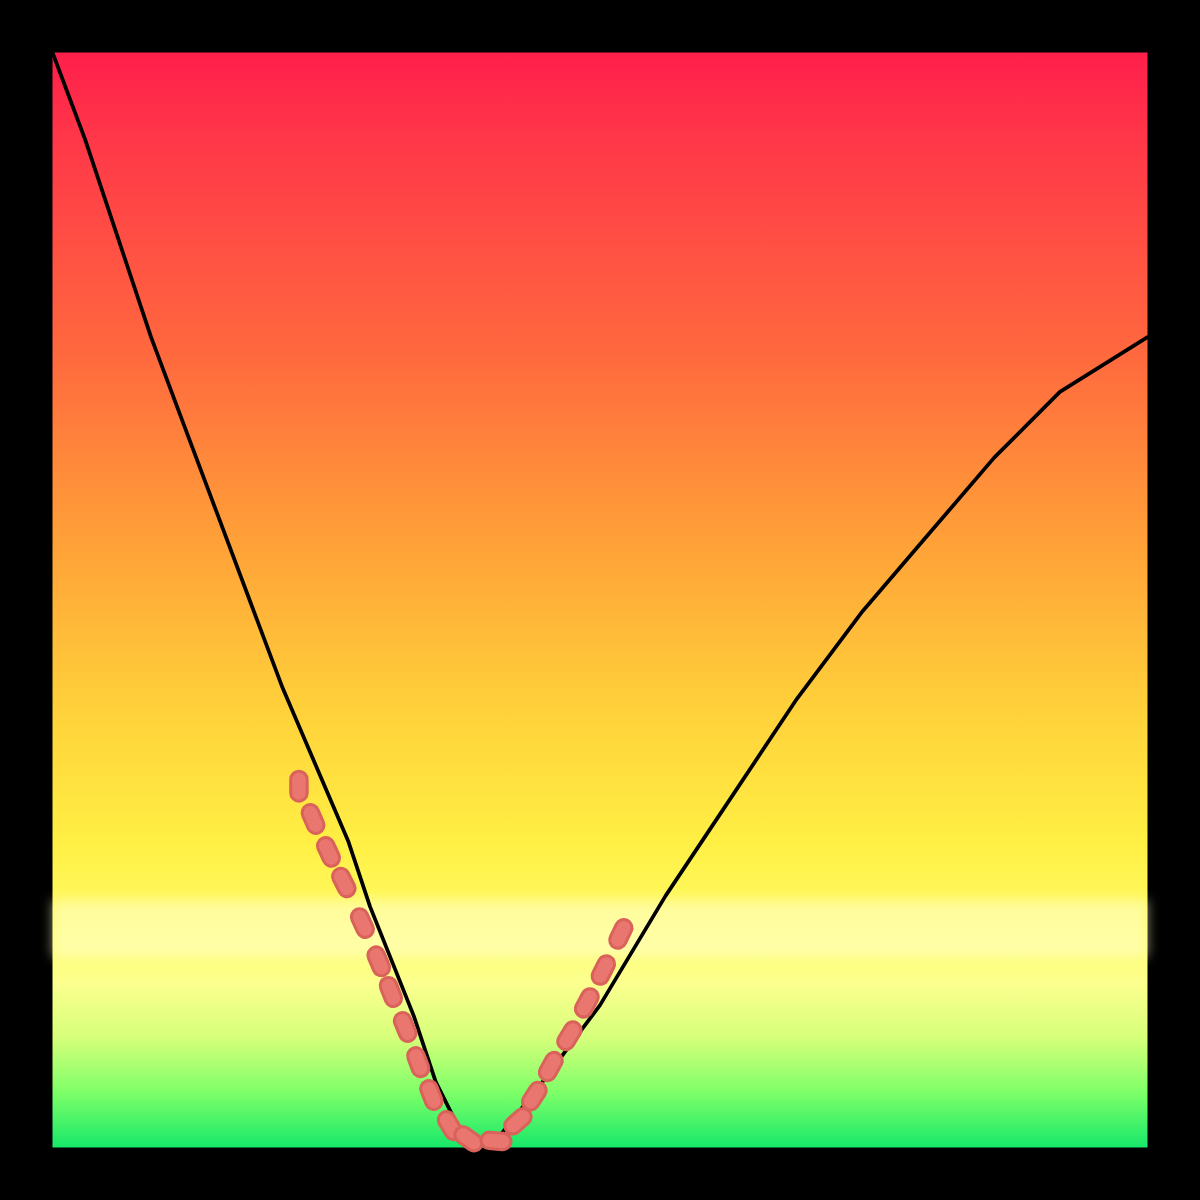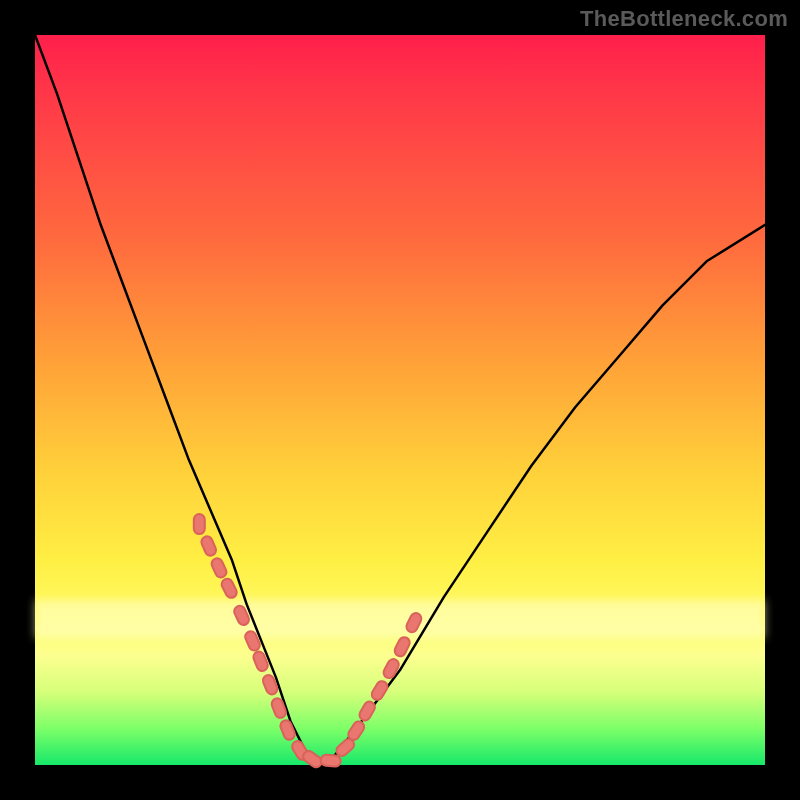--- a/index.html
+++ b/index.html
@@ -99,14 +99,13 @@
           <rect x="315.7" y="685.7" width="11" height="20" rx="5.5" ry="5.5" class="marker" fill="#e9766f" stroke="#d9625b" transform="rotate(33.1 321.2 695.7)"></rect>
           <rect x="326.7" y="666.0" width="11" height="20" rx="5.5" ry="5.5" class="marker" fill="#e9766f" stroke="#d9625b" transform="rotate(29.1 332.2 676.0)"></rect>
           <rect x="339.1" y="645.5" width="11" height="20" rx="5.5" ry="5.5" class="marker" fill="#e9766f" stroke="#d9625b" transform="rotate(31.3 344.6 655.5)"></rect>
           <rect x="350.7" y="623.6" width="11" height="20" rx="5.5" ry="5.5" class="marker" fill="#e9766f" stroke="#d9625b" transform="rotate(28.1 356.2 633.6)"></rect>
           <rect x="361.7" y="601.7" width="11" height="20" rx="5.5" ry="5.5" class="marker" fill="#e9766f" stroke="#d9625b" transform="rotate(26.6 367.2 611.7)"></rect>
           <rect x="373.4" y="577.6" width="11" height="20" rx="5.5" ry="5.5" class="marker" fill="#e9766f" stroke="#d9625b" transform="rotate(25.9 378.9 587.6)"></rect>
         </g>
     </svg>
   </div>
 
-  <div class="watermark">TheBottleneck.com</div>
 </div>
 
 </body></html>

